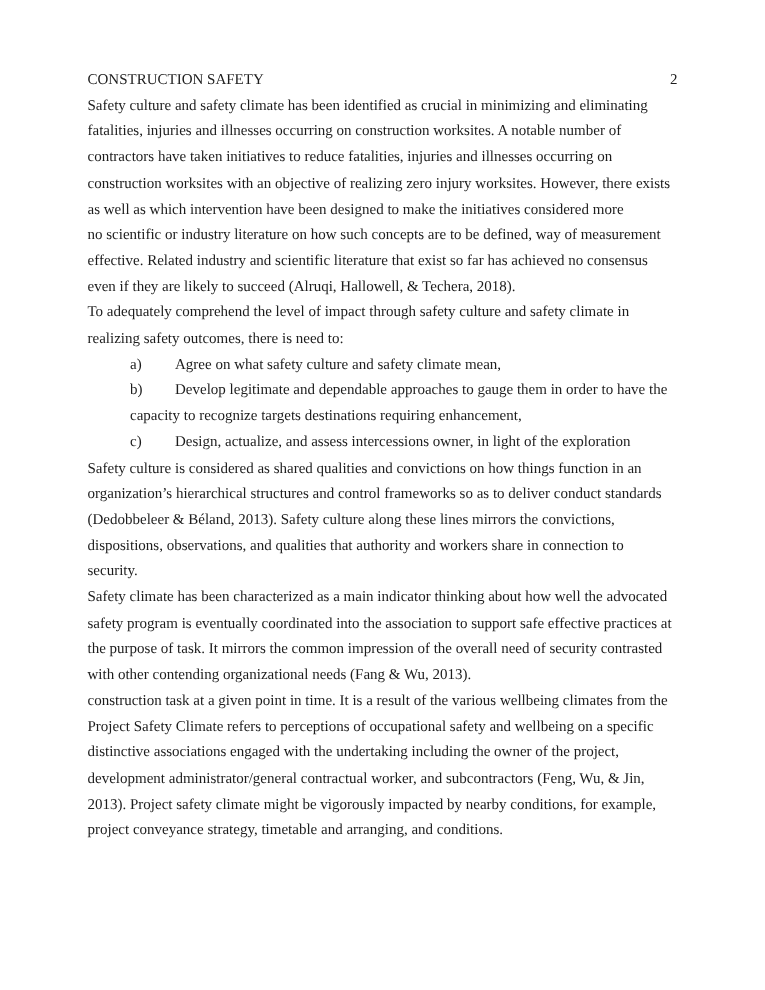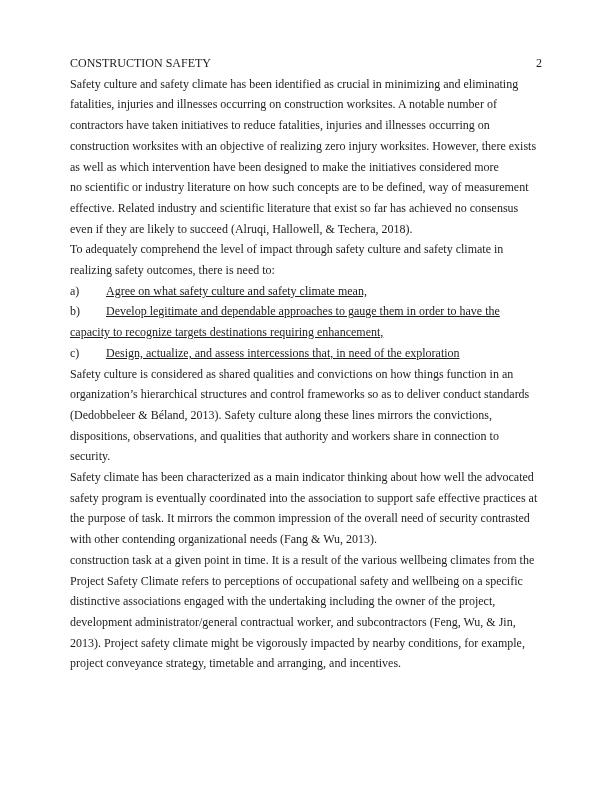--- a/index.html
+++ b/index.html
@@ -26,21 +26,21 @@
     justify-content: space-between;
     align-items: baseline;
     white-space: nowrap;
   }
   .doc-body { }
   .paragraph { }
   .text-line {
     white-space: pre;
   }
   .ordered-list {
-    text-decoration: underline;
+    margin-left: 34px;
   }
   .list-item { }
   .list-item-label {
     display: inline-block;
     width: 36px;
     white-space: pre;
   }
 </style>
 </head>
 <body>
@@ -67,21 +67,21 @@
       </div>
       <div class="ordered-list">
         <div class="list-item">
           <div class="text-line"><span class="list-item-label">a)</span><span>Agree on what safety culture and safety climate mean,</span></div>
         </div>
         <div class="list-item">
           <div class="text-line"><span class="list-item-label">b)</span><span>Develop legitimate and dependable approaches to gauge them in order to have the</span></div>
           <div class="text-line">capacity to recognize targets destinations requiring enhancement,</div>
         </div>
         <div class="list-item">
-          <div class="text-line"><span class="list-item-label">c)</span><span>Design, actualize, and assess intercessions that, in need of the exploration</span></div>
+          <div class="text-line"><span class="list-item-label">c)</span><span>Design, actualize, and assess intercessions owner, in light of the exploration</span></div>
         </div>
       </div>
       <div class="paragraph">
         <div class="text-line">Safety culture is considered as shared qualities and convictions on how things function in an</div>
         <div class="text-line">organization’s hierarchical structures and control frameworks so as to deliver conduct standards</div>
         <div class="text-line">(Dedobbeleer &amp; Béland, 2013). Safety culture along these lines mirrors the convictions,</div>
         <div class="text-line">dispositions, observations, and qualities that authority and workers share in connection to</div>
         <div class="text-line">security.</div>
       </div>
       <div class="paragraph">
@@ -89,16 +89,16 @@
         <div class="text-line">safety program is eventually coordinated into the association to support safe effective practices at</div>
         <div class="text-line">the purpose of task. It mirrors the common impression of the overall need of security contrasted</div>
         <div class="text-line">with other contending organizational needs (Fang &amp; Wu, 2013).</div>
       </div>
       <div class="paragraph">
         <div class="text-line">construction task at a given point in time. It is a result of the various wellbeing climates from the</div>
         <div class="text-line">Project Safety Climate refers to perceptions of occupational safety and wellbeing on a specific</div>
         <div class="text-line">distinctive associations engaged with the undertaking including the owner of the project,</div>
         <div class="text-line">development administrator/general contractual worker, and subcontractors (Feng, Wu, &amp; Jin,</div>
         <div class="text-line">2013). Project safety climate might be vigorously impacted by nearby conditions, for example,</div>
-        <div class="text-line">project conveyance strategy, timetable and arranging, and incentives.</div>
+        <div class="text-line">project conveyance strategy, timetable and arranging, and conditions.</div>
       </div>
     </div>
 </div>
 
 </body></html>

